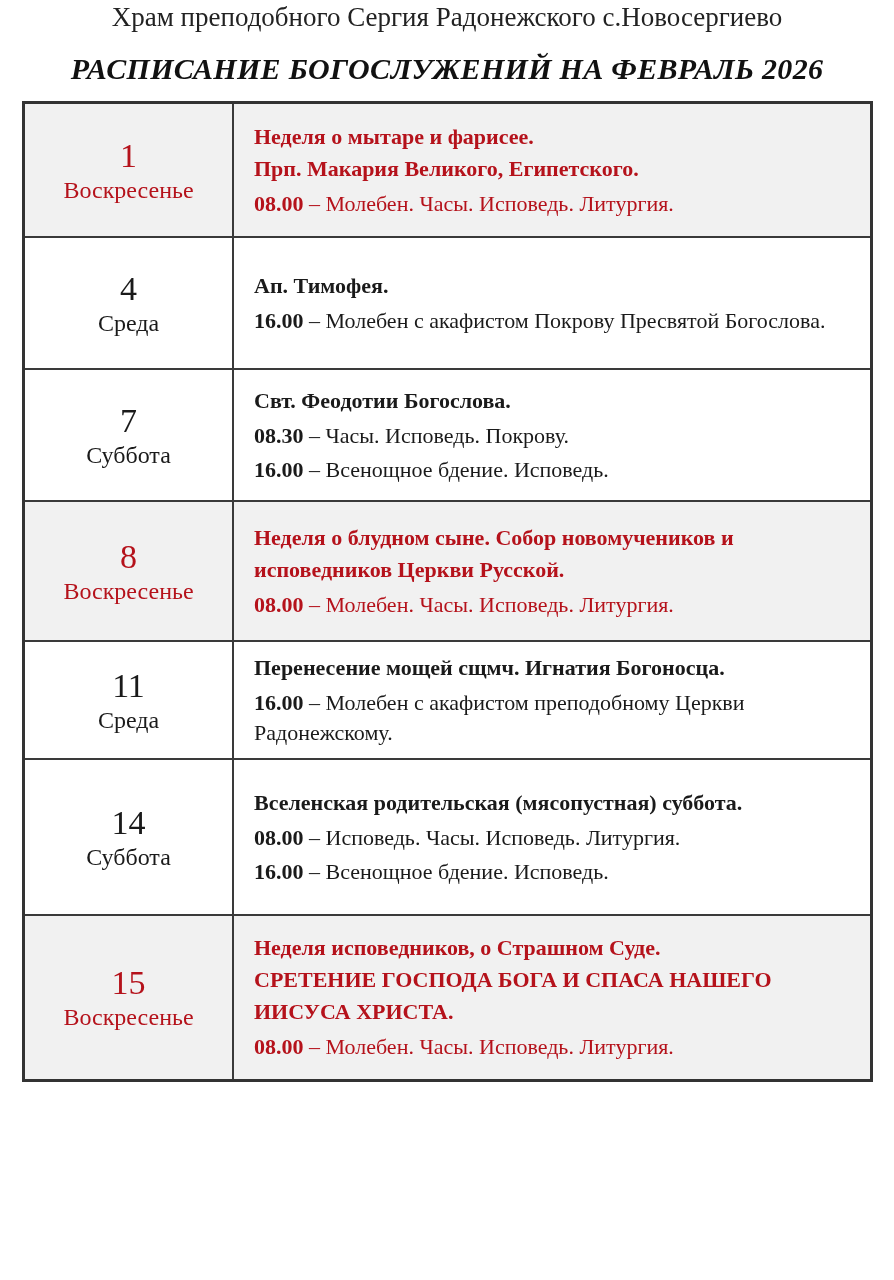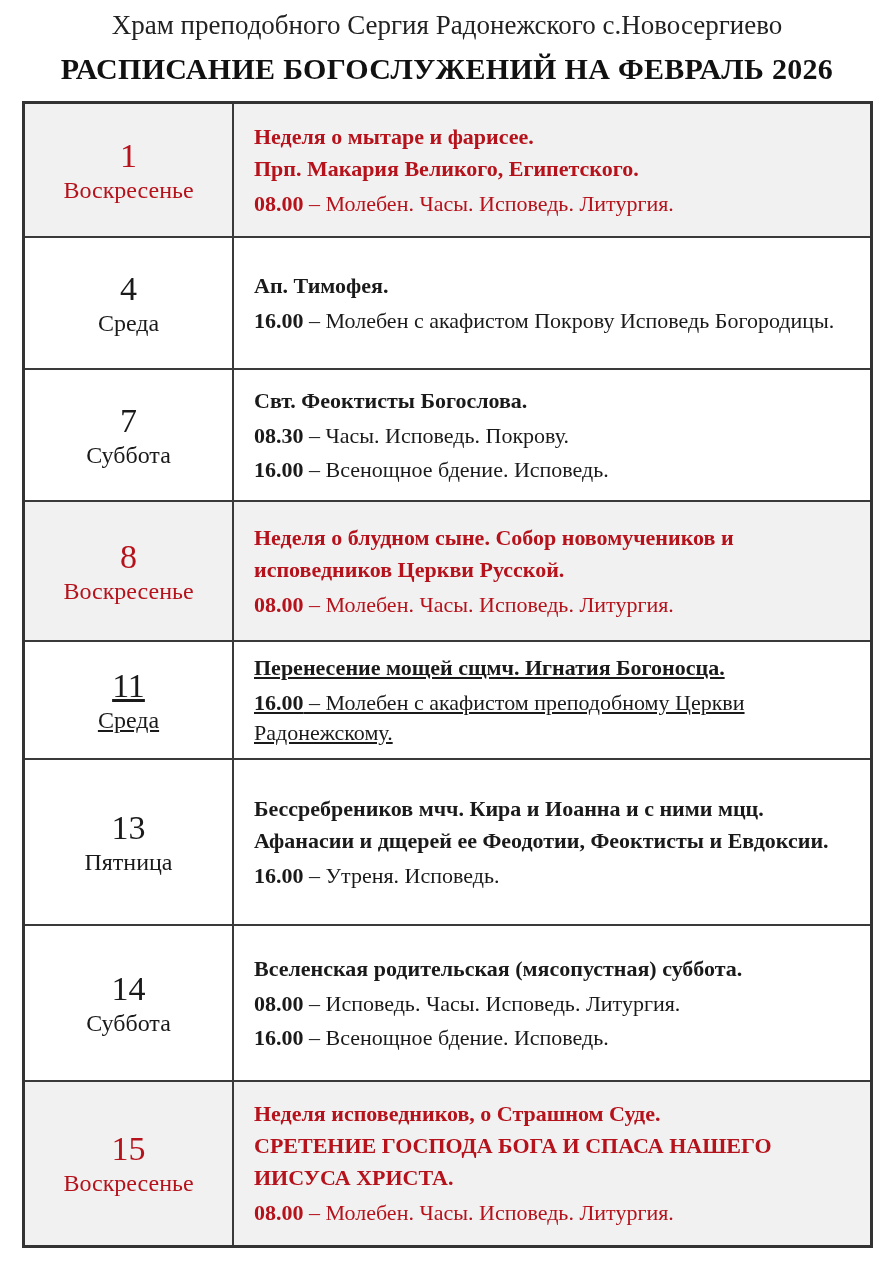--- a/index.html
+++ b/index.html
@@ -1,21 +1,21 @@
 <!DOCTYPE html>
 <html><head>
 <meta charset="utf-8">
 <style>
   html, body { margin: 0; padding: 0; background: #ffffff; }
   body { width: 894px; height: 1280px; position: relative; overflow: hidden;
     font-family: "Liberation Serif", "DejaVu Serif", serif; color: #1a1a1a; }
-  .subtitle { position: absolute; top: 10px; left: 0; width: 894px; text-align: center;
+  .subtitle { position: absolute; top: 2px; left: 0; width: 894px; text-align: center;
     font-size: 27px; color: #222; }
   .title { position: absolute; top: 52px; left: 0; width: 894px; text-align: center;
-    font-size: 30px; font-weight: bold; color: #111; letter-spacing: 0.3px; }
+    font-size: 30px; font-weight: bold; color: #111; letter-spacing: 0.3px; font-style: italic; }
   table.schedule { position: absolute; top: 101px; left: 22px; width: 851px;
     border-collapse: collapse; border: 3px solid #333; }
   table.schedule td { border: 2px solid #3a3a3a; vertical-align: middle; }
   tr.sunday td { background: #f1f1f1; }
   td.date-cell { width: 205px; text-align: center; }
   .day-num { font-size: 34px; line-height: 40px; display: block; }
   .day-name { font-size: 24px; line-height: 28px; display: block; }
   td.content-cell { padding: 10px 11px 10px 20px; }
   .feast { font-weight: bold; font-size: 22px; line-height: 32px; }
   .service { font-size: 22px; line-height: 30px; margin-top: 4px; }
@@ -41,62 +41,52 @@
           <div class="service"><span class="time">08.00</span><span> – Молебен. Часы. Исповедь. Литургия.</span></div>
         </td>
       </tr>
       <tr class="" style="height: 132px;">
         <td class="date-cell">
           <span class="day-num">4</span>
           <span class="day-name">Среда</span>
         </td>
         <td class="content-cell">
           <div class="feast">Ап. Тимофея.</div>
-          <div class="service"><span class="time">16.00</span><span> – Молебен с акафистом Покрову Исповедь Богородицы.</span></div>
+          <div class="service"><span class="time">16.00</span><span> – Молебен с акафистом Покрову Пресвятой Богослова.</span></div>
         </td>
       </tr>
       <tr class="" style="height: 132px;">
         <td class="date-cell">
           <span class="day-num">7</span>
           <span class="day-name">Суббота</span>
         </td>
         <td class="content-cell">
-          <div class="feast">Свт. Феоктисты Богослова.</div>
+          <div class="feast">Свт. Феодотии Богослова.</div>
           <div class="service"><span class="time">08.30</span><span> – Часы. Исповедь. Покрову.</span></div>
           <div class="service"><span class="time">16.00</span><span> – Всенощное бдение. Исповедь.</span></div>
         </td>
       </tr>
       <tr class="sunday" style="height: 140px;">
         <td class="date-cell red">
           <span class="day-num">8</span>
           <span class="day-name">Воскресенье</span>
         </td>
         <td class="content-cell red">
           <div class="feast">Неделя о блудном сыне. Собор новомучеников и исповедников Церкви Русской.</div>
           <div class="service"><span class="time">08.00</span><span> – Молебен. Часы. Исповедь. Литургия.</span></div>
         </td>
       </tr>
-      <tr class="" style="height: 116px; text-decoration: underline;">
+      <tr class="" style="height: 116px;">
         <td class="date-cell">
           <span class="day-num">11</span>
           <span class="day-name">Среда</span>
         </td>
         <td class="content-cell">
           <div class="feast">Перенесение мощей сщмч. Игнатия Богоносца.</div>
           <div class="service"><span class="time">16.00</span><span> – Молебен с акафистом преподобному Церкви Радонежскому.</span></div>
-        </td>
-      </tr>
-      <tr class="" style="height: 166px;">
-        <td class="date-cell">
-          <span class="day-num">13</span>
-          <span class="day-name">Пятница</span>
-        </td>
-        <td class="content-cell">
-          <div class="feast">Бессребреников мчч. Кира и Иоанна и с ними мцц. Афанасии и дщерей ее Феодотии, Феоктисты и Евдоксии.</div>
-          <div class="service"><span class="time">16.00</span><span> – Утреня. Исповедь.</span></div>
         </td>
       </tr>
       <tr class="" style="height: 156px;">
         <td class="date-cell">
           <span class="day-num">14</span>
           <span class="day-name">Суббота</span>
         </td>
         <td class="content-cell">
           <div class="feast">Вселенская родительская (мясопустная) суббота.</div>
           <div class="service"><span class="time">08.00</span><span> – Исповедь. Часы. Исповедь. Литургия.</span></div>

